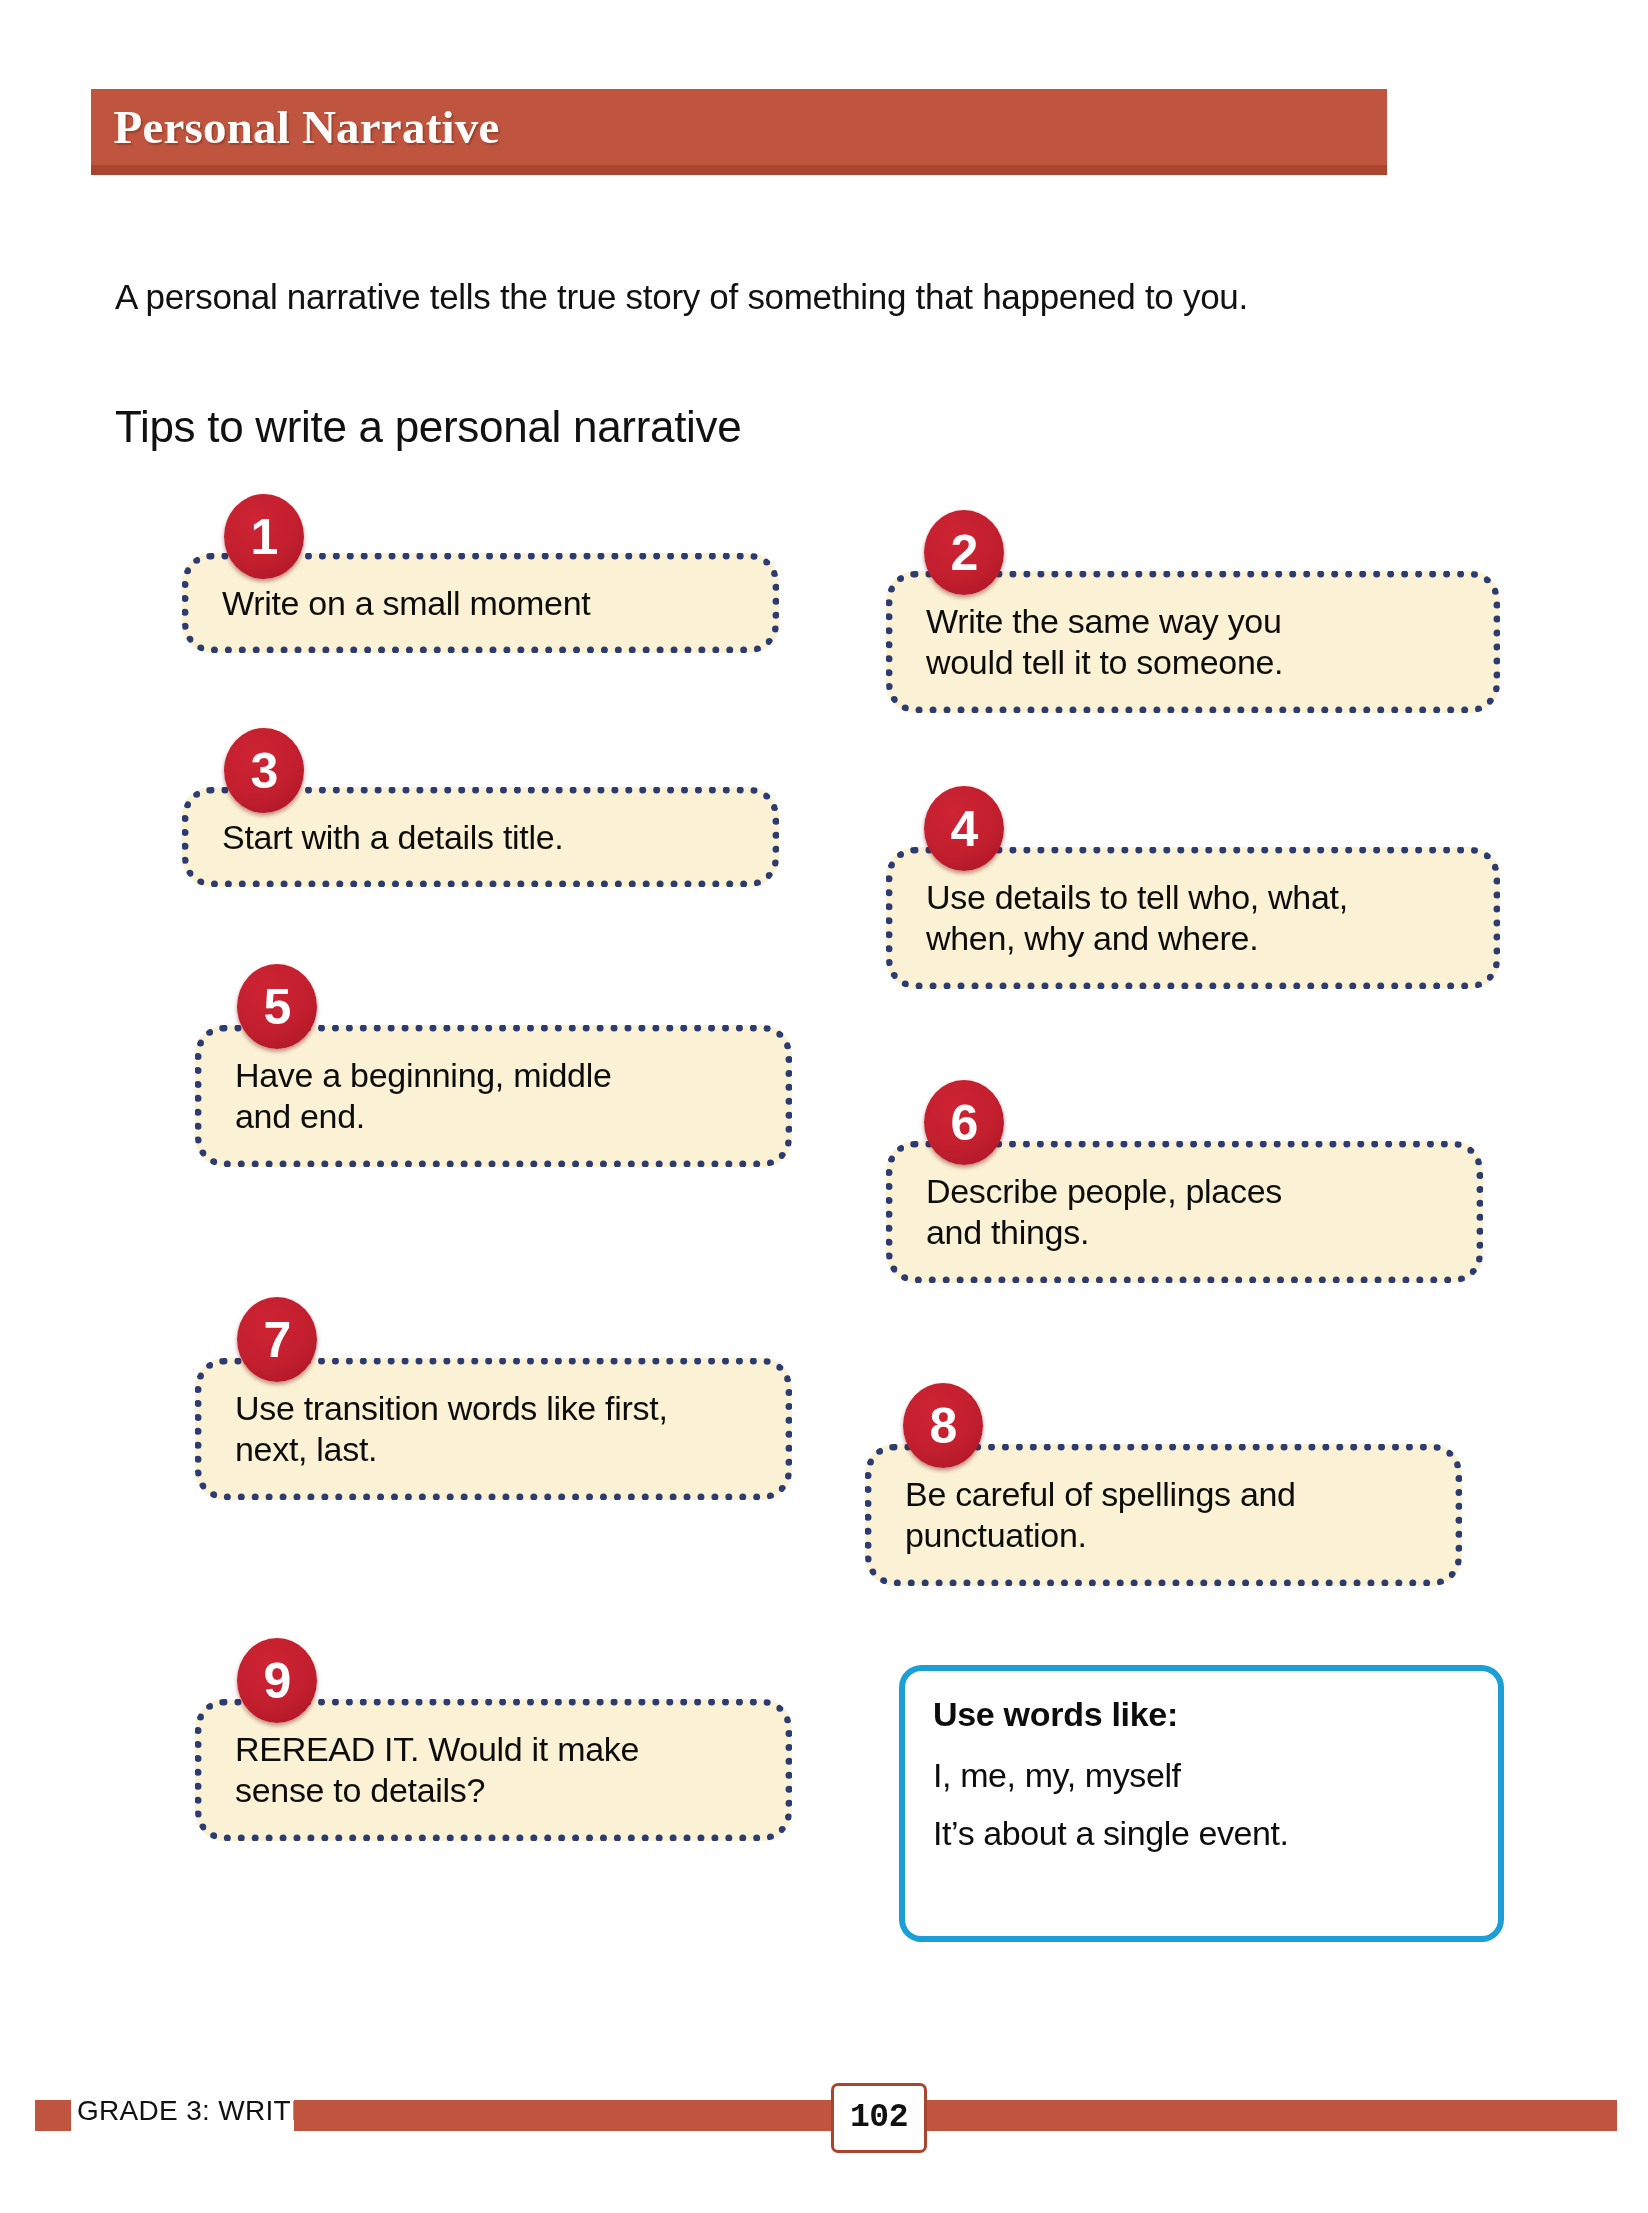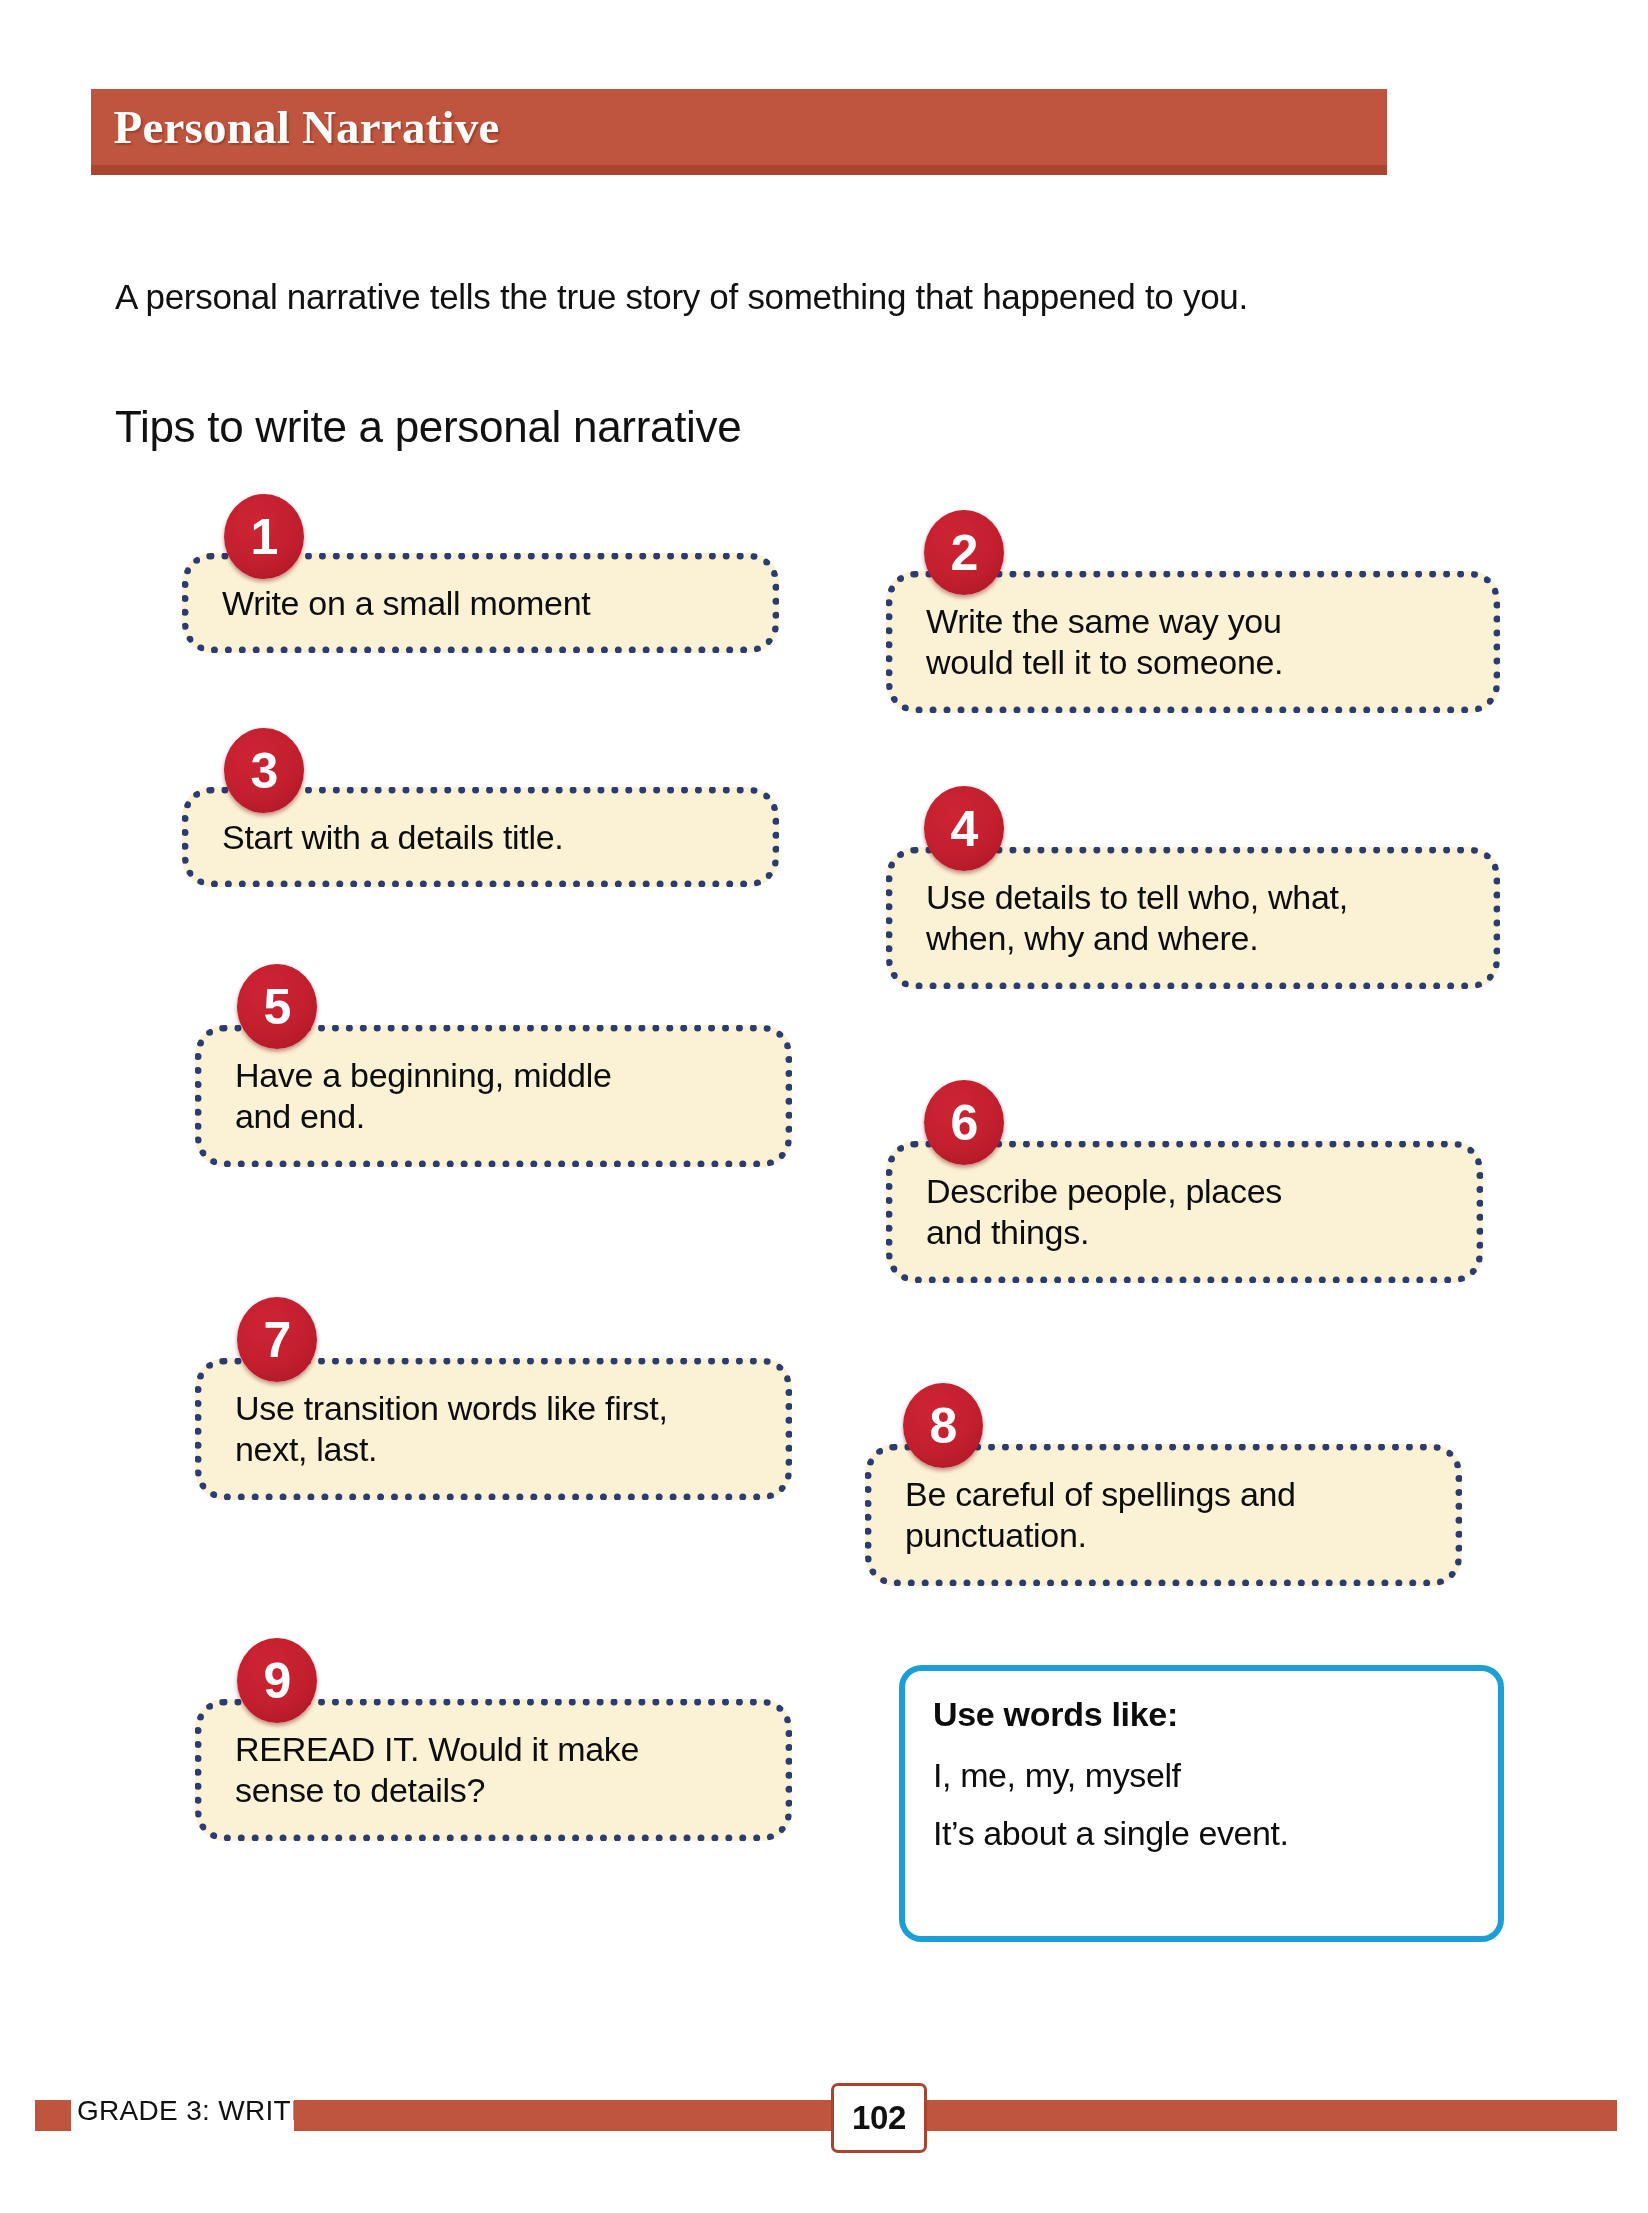--- a/index.html
+++ b/index.html
@@ -207,20 +207,21 @@
     display: flex;
     align-items: center;
     justify-content: center;
     z-index: 3;
   }
   .page-num {
     font-size: 33px;
     font-weight: bold;
     color: #111111;
     letter-spacing: -0.4px;
+    font-family: Liberation Mono, monospace;
   }
 </style>
 </head>
 <body>
 
 <div class="header-bar">
   <div class="header-title">Personal Narrative</div>
 </div>
 
 <div class="intro">A personal narrative tells the true story of something that happened to you.</div>

